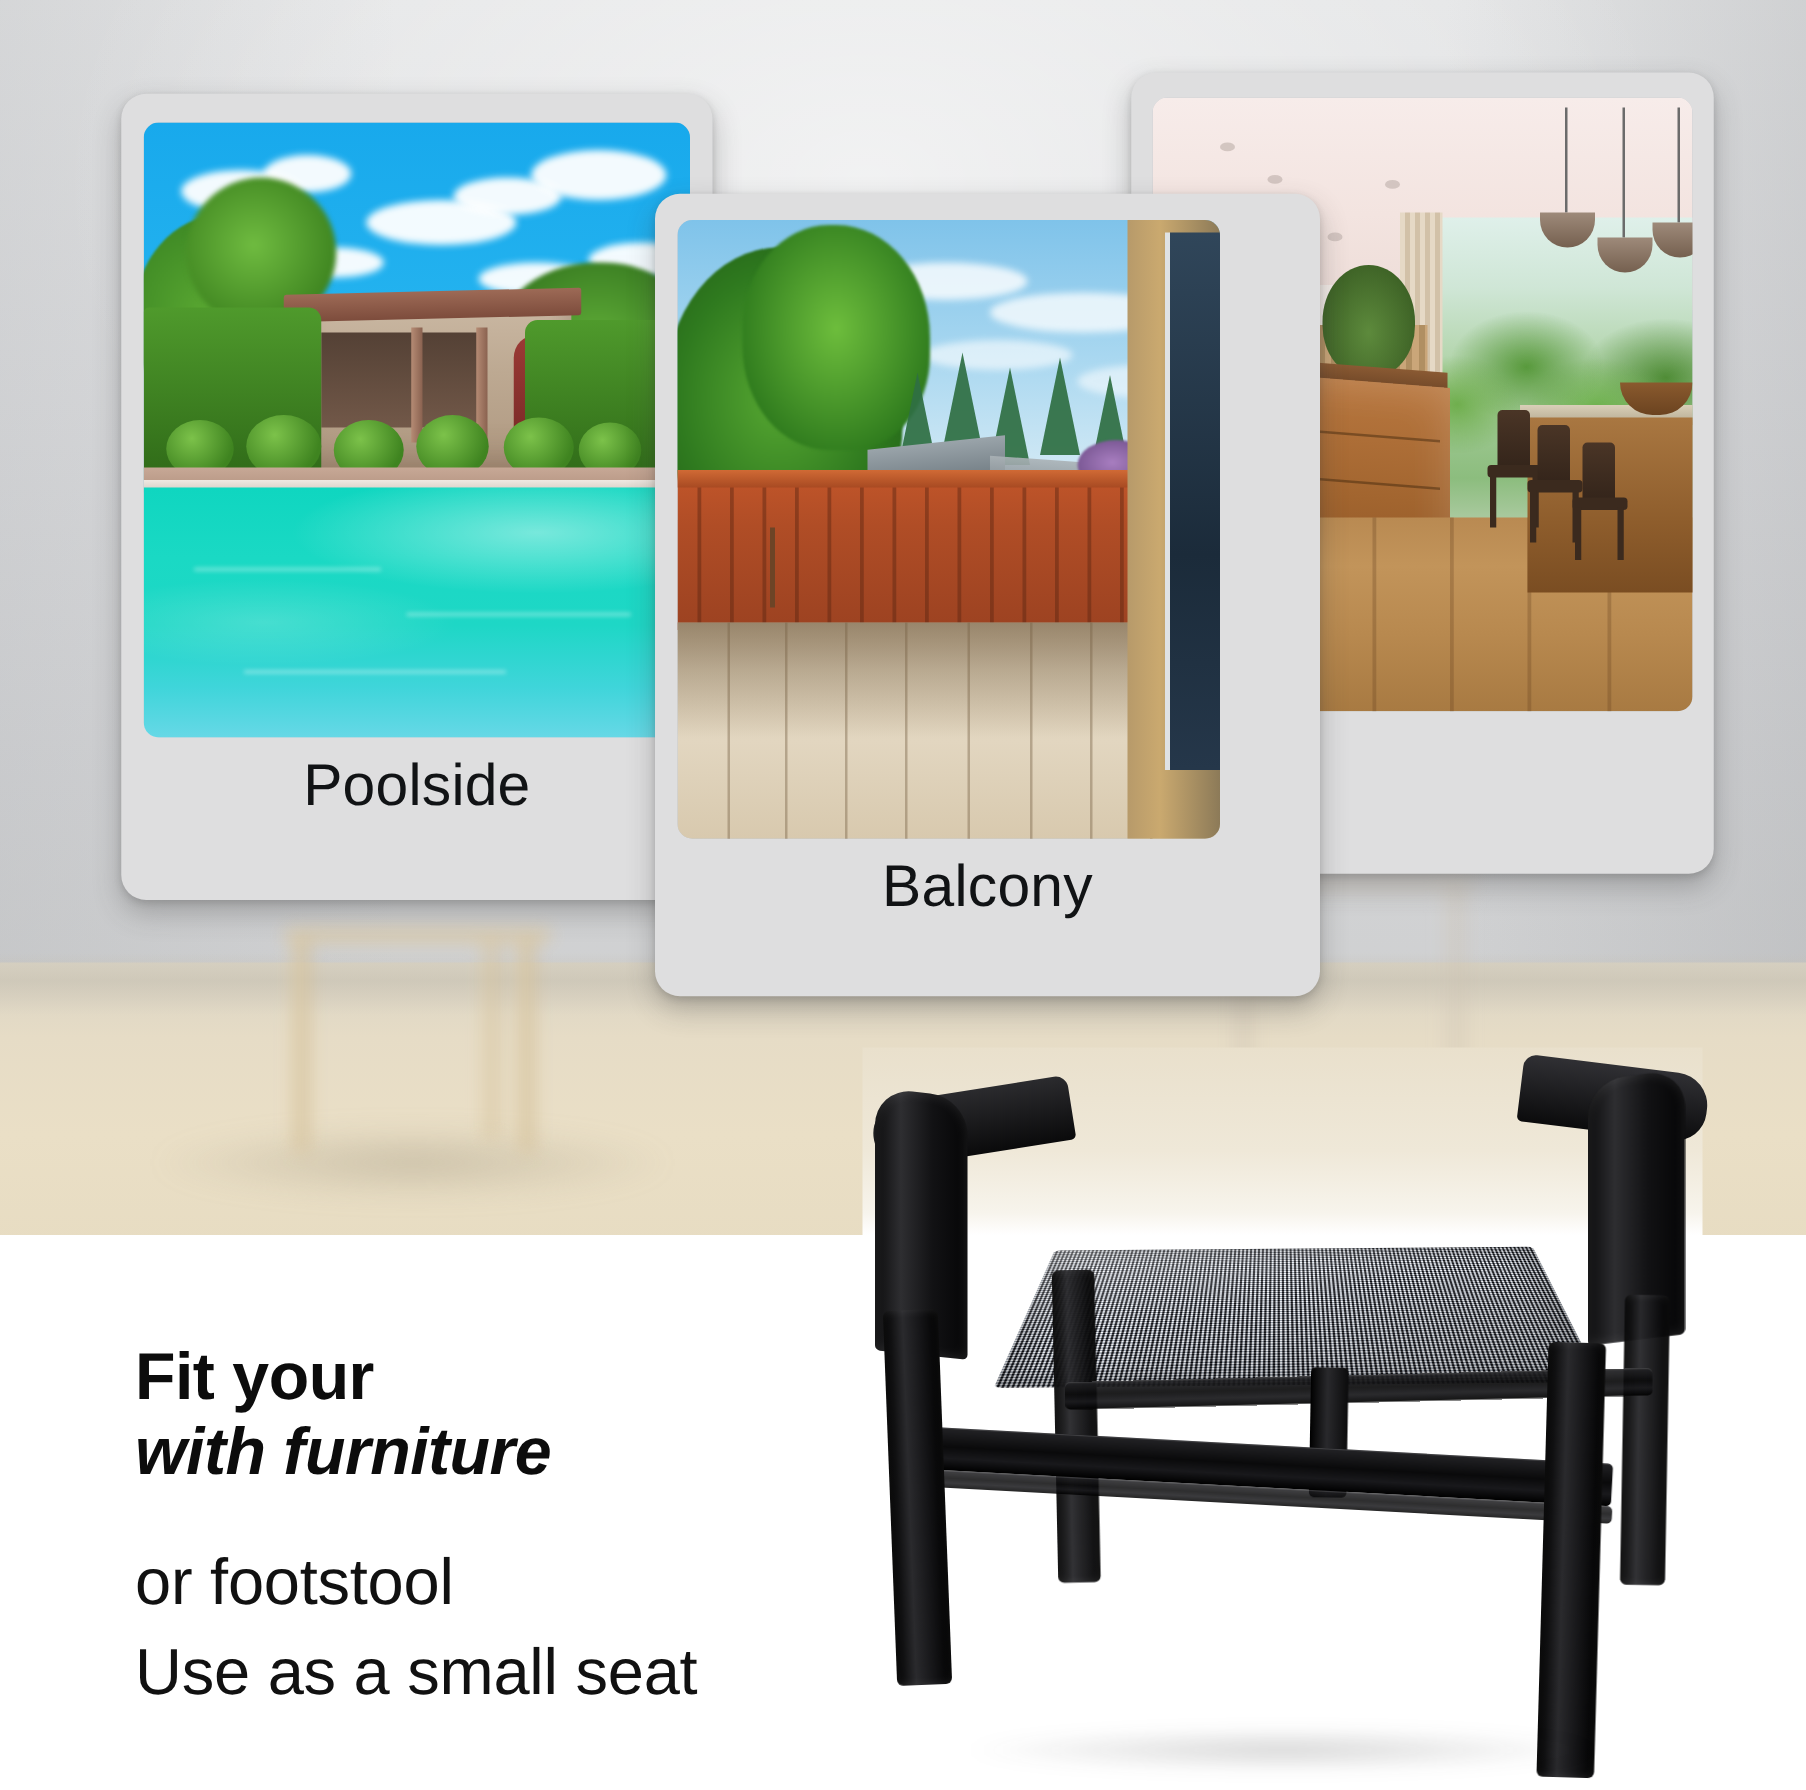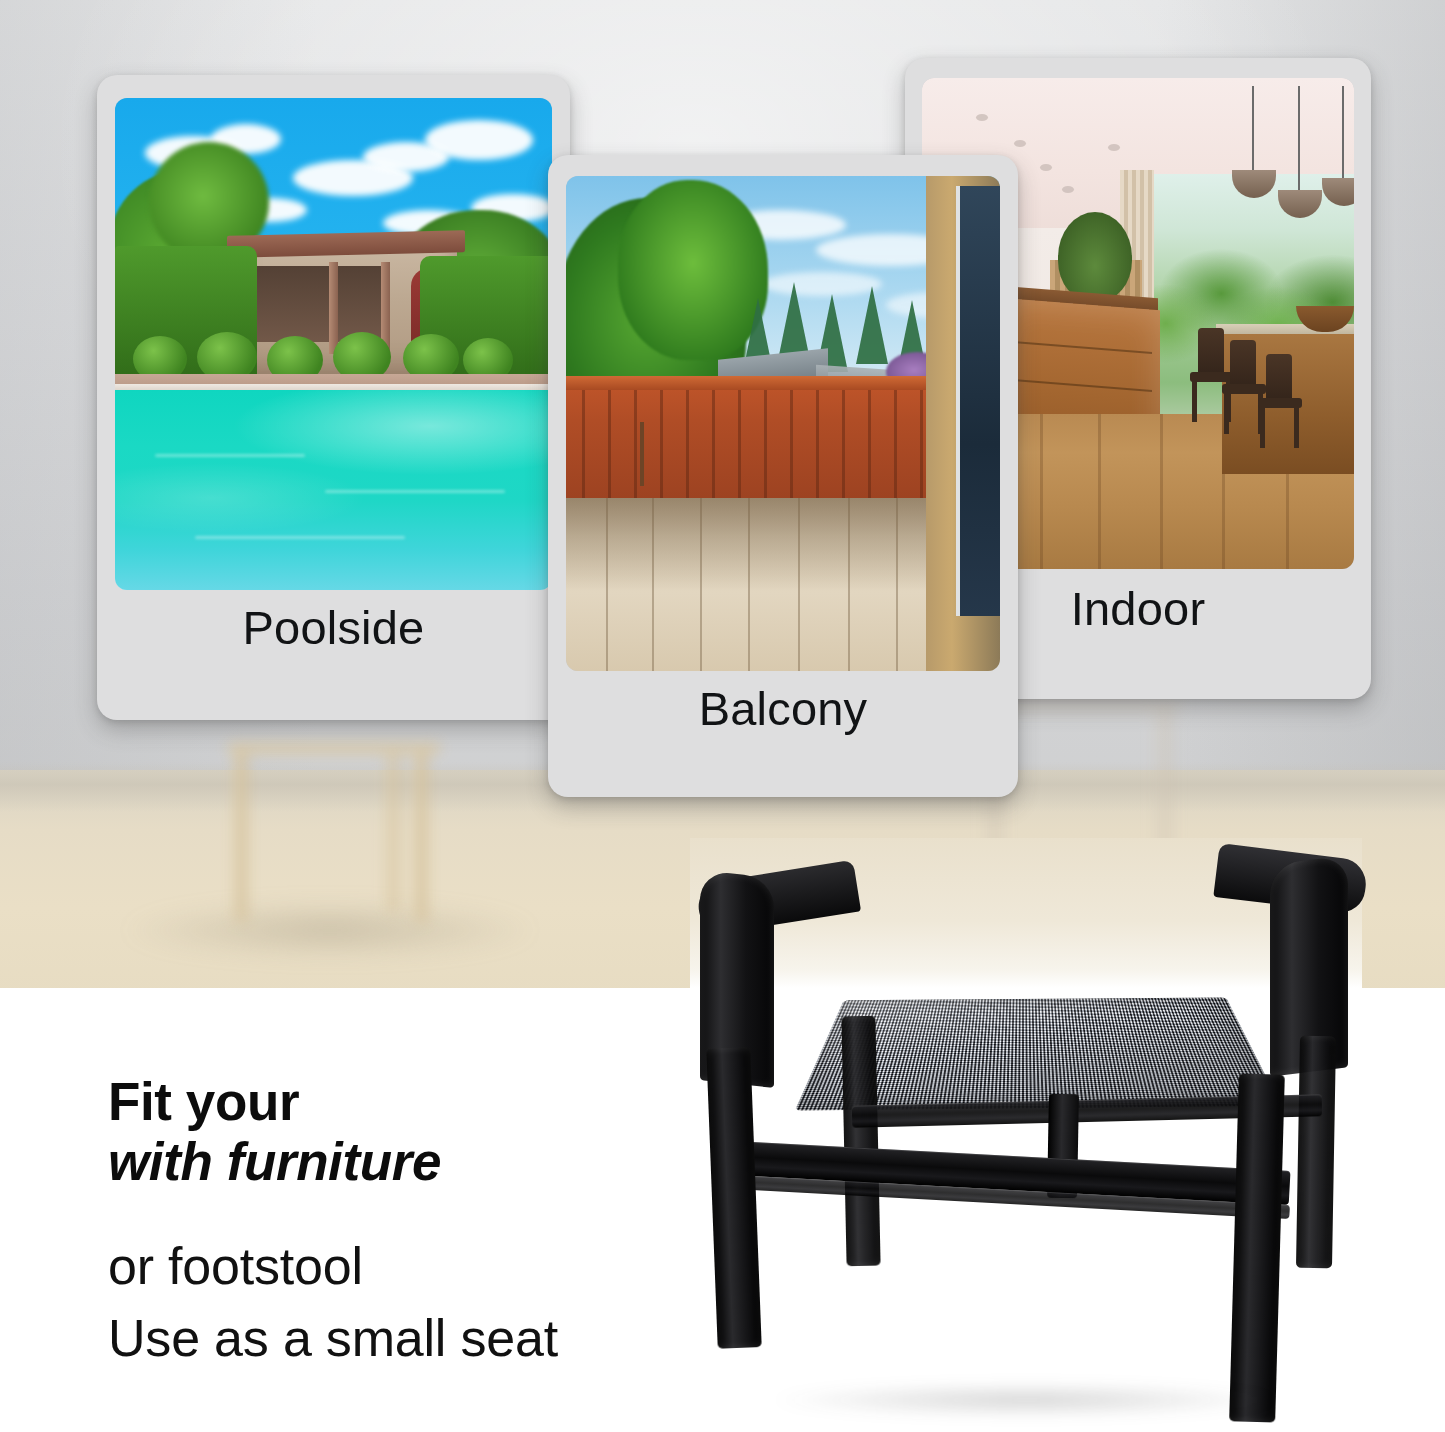--- a/index.html
+++ b/index.html
@@ -89,21 +89,21 @@
 
   
   #card-poolside{ left:57px;  top:75px;  width:473px; height:645px; z-index:3;margin-left:40px; }
   #card-poolside .photo{ left:18px; top:23px; width:437px; height:492px; }
   #card-poolside .cap{ top:525px; font-size:47px; }
 
   #card-indoor{ left:905px; top:58px; width:466px; height:641px; z-index:4; }
   #card-indoor .photo{ left:17px; top:20px; width:432px; height:491px; }
   #card-indoor .cap{ top:523px; font-size:47px; }
 
-  #card-balcony{ left:548px; top:155px; width:470px; height:642px; z-index:6; }
+  #card-balcony{ left:524px; top:155px; width:532px; height:642px; z-index:6; }
   #card-balcony .photo{ left:18px; top:21px; width:434px; height:495px; }
   #card-balcony .cap{ top:526px; font-size:47px; }
 
   
   .pool-sky{ position:absolute; inset:0;
     background:linear-gradient(180deg,#18a9ec 0%,#28b6f0 42%,#6fd0f6 66%,#a7e3fa 78%,#cfeffc 100%); }
   .cloud{ position:absolute; background:#fff; border-radius:50%; filter:blur(3px); opacity:.95; }
   .pool-trees-l{ position:absolute; left:-8px; top:74px; width:150px; height:175px;
     background:radial-gradient(ellipse at 40% 45%, #5aa832 0%, #3f8a25 55%, #2e6d1b 100%);
     border-radius:48% 52% 46% 54%; filter:blur(1px); }
@@ -417,21 +417,20 @@
         <div class="lf" style="left:2px;"></div>
           <div class="lf" style="left:36px;"></div>
       </div>
       <div class="chair" style="left:336px; top:276px;">
         <div class="bk"></div>
           <div class="st"></div>
         <div class="lf" style="left:2px;"></div>
           <div class="lf" style="left:36px;"></div>
       </div>
     </div>
-    <div class="cap">Indoor</div>
   </div>
 
   <div class="card" id="card-balcony">
     <div class="photo">
       <div class="bal-sky"></div>
 
       <div class="cloud" style="left:150px; top:34px;  width:130px; height:30px; opacity:.8;"></div>
       <div class="cloud" style="left:250px; top:58px;  width:150px; height:32px; opacity:.75;"></div>
       <div class="cloud" style="left:196px; top:96px;  width:120px; height:24px; opacity:.6;"></div>
       <div class="cloud" style="left:320px; top:116px; width:110px; height:26px; opacity:.55;"></div>

